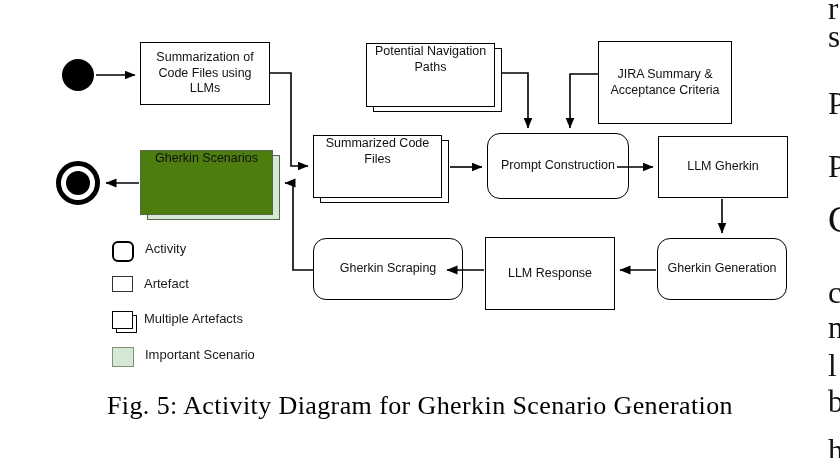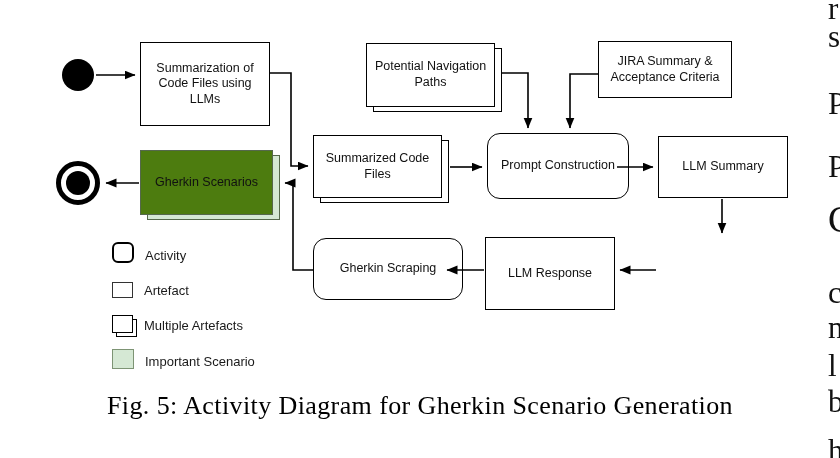--- a/index.html
+++ b/index.html
@@ -21,42 +21,42 @@
   .round  { background:#fff; border:1.6px solid #000; border-radius:13px; }
 
   .stackwrap { position:absolute; z-index:2; }
   .stack-back {
     position:absolute; left:7px; top:5px; width:100%; height:100%;
     background:#fff; border:1.6px solid #000; box-sizing:border-box;
   }
   .stack-front {
     position:absolute; left:0; top:0; width:100%; height:100%;
     background:#fff; border:1.6px solid #000; box-sizing:border-box;
-    display:flex; align-items:center; justify-content:center;
+    display:flex; justify-content:center;
     text-align:center; font-size:12.5px; line-height:1.25; color:#111;
     white-space:pre-line;
   }
   .green .stack-back  { background:#d5e8d4; border-color:#55684c; }
   .green .stack-front { background:#4d7c0f; border-color:#55684c; }
 
   
   .start-node {
     position:absolute; left:62px; top:59px; width:32px; height:32px;
     background:#000; border-radius:50%; z-index:2;
   }
   .end-node {
     position:absolute; left:56px; top:161px; width:44px; height:44px;
     box-sizing:border-box; border:5px solid #000; border-radius:50%;
     display:flex; align-items:center; justify-content:center; z-index:2;
   }
   .end-node-dot { width:24px; height:24px; background:#000; border-radius:50%; }
 
   
   .legend-row {
-    position:absolute; left:64px; display:flex; align-items:flex-end;
+    position:absolute; left:64px; display:flex; align-items:flex-start;
     height:22px; z-index:2;padding-left:48px;
   }
   .li-icon { box-sizing:border-box; display:inline-block; margin-right:11px; }
   .icon-activity { width:22px; height:21px; border:2px solid #000; border-radius:6px; background:#fff; }
   .icon-artefact { width:21px; height:16px; border:1.6px solid #333; background:#fff; }
   .icon-multiple { position:relative; width:21px; height:18px; border:1.6px solid #000; background:#fff; }
   .icon-multiple::before {
     content:""; position:absolute; left:2.5px; top:2.5px; width:100%; height:100%;
     border:1.6px solid #000; background:transparent; z-index:-1;
   }
@@ -100,70 +100,73 @@
       <polyline points="313,270 293,270 293,183 285,183" marker-end="url(#arr)"></polyline>
       <polyline points="139,183 106,183" marker-end="url(#arr)"></polyline>
     </g>
   </svg>
 
   <div class="start-node"></div>
   <div class="end-node">
     <div class="end-node-dot"></div>
   </div>
 
-  <div class="node plain" style="left:140px; top:42px; width:130px; height:84px;">
+  <div class="node plain" style="left:140px; top:42px; width:130px; height:63px;">
     <span>Summarization of
 Code Files using
 LLMs</span>
   </div>
 
   <div class="stackwrap" style="left:366px; top:43px; width:129px; height:64px;">
     <div class="stack-back"></div>
     <div class="stack-front">
       <span>Potential Navigation
 Paths</span>
     </div>
   </div>
 
-  <div class="node plain" style="left:598px; top:41px; width:134px; height:57px;">
+  <div class="node plain" style="left:598px; top:41px; width:134px; height:83px;">
     <span>JIRA Summary &amp;
 Acceptance Criteria</span>
   </div>
 
   <div class="stackwrap" style="left:313px; top:135px; width:129px; height:63px;">
     <div class="stack-back"></div>
     <div class="stack-front">
       <span>Summarized Code
 Files</span>
     </div>
   </div>
 
   <div class="node round" style="left:487px; top:133px; width:142px; height:66px;">
     <span>Prompt Construction</span>
   </div>
 
   <div class="node plain" style="left:658px; top:136px; width:130px; height:62px;">
-    <span>LLM Summary</span>
+    <span>LLM Gherkin</span>
   </div>
 
   <div class="stackwrap green" style="left:140px; top:150px; width:133px; height:65px;">
     <div class="stack-back"></div>
     <div class="stack-front">
       <span>Gherkin Scenarios</span>
     </div>
   </div>
 
   <div class="node round" style="left:313px; top:238px; width:150px; height:62px;">
     <span>Gherkin Scraping</span>
   </div>
 
   <div class="node plain" style="left:485px; top:237px; width:130px; height:73px;">
     <span>LLM Response</span>
   </div>
 
+  <div class="node round" style="left:657px; top:238px; width:130px; height:62px;">
+    <span>Gherkin Generation</span>
+  </div>
 
   <div class="legend-row" style="top:241px">
     <span class="li-icon icon-activity"></span>
     <span class="li-label">Activity</span>
   </div>
   <div class="legend-row" style="top:276px">
     <span class="li-icon icon-artefact"></span>
     <span class="li-label">Artefact</span>
   </div>
   <div class="legend-row" style="top:311px">

